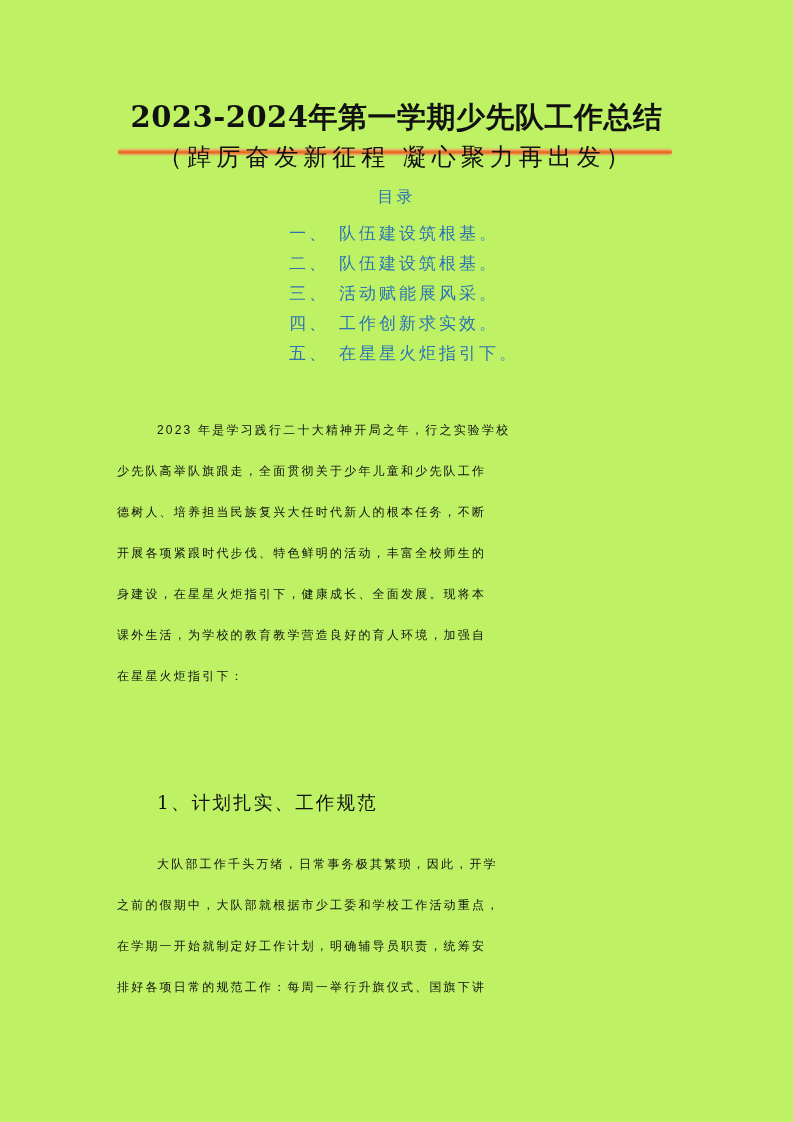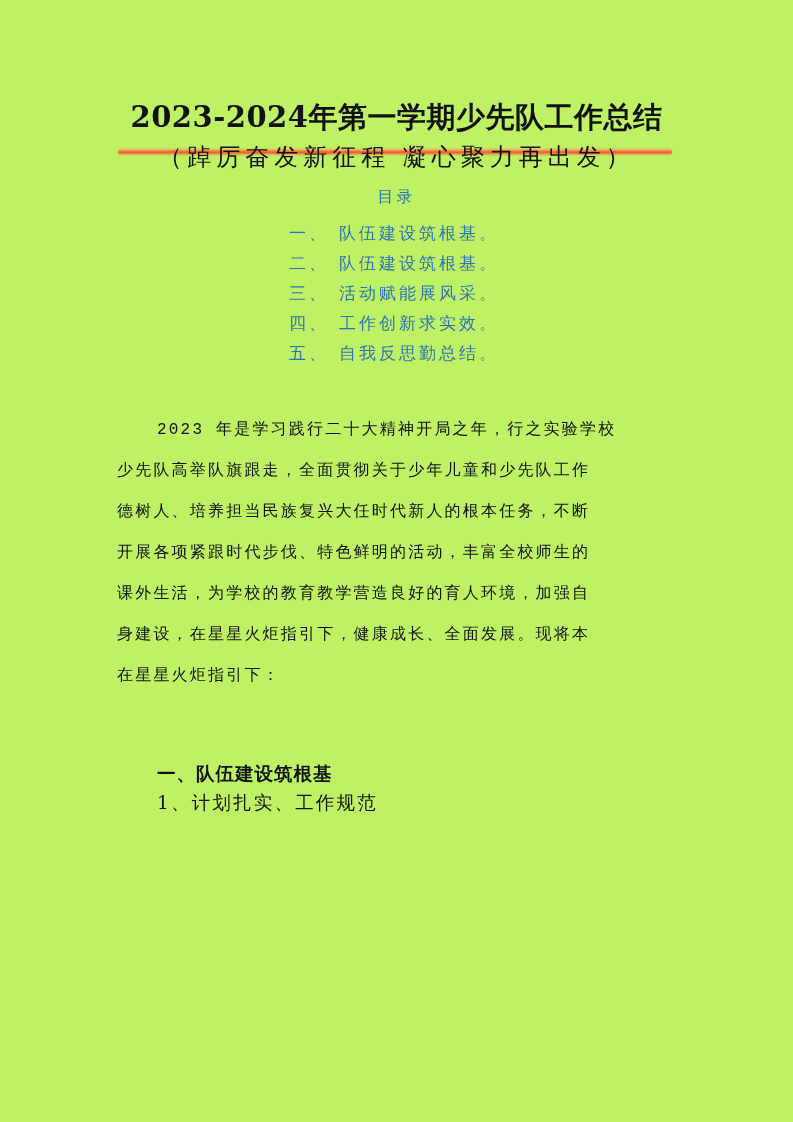--- a/index.html
+++ b/index.html
@@ -79,25 +79,25 @@
       font-size: 17px;
       letter-spacing: 3px;
       color: #2e74b5;
       white-space: nowrap;
     }
     .toc-item .num { margin-right: 10px; }
     .body-text {
       position: absolute;
       left: 117px;
       width: 560px;
-      font-size: 16px;
+      font-size: 12px;
       letter-spacing: 2.2px;
       line-height: 41px;
       color: #111;
-      font-family: Liberation Mono, monospace;
+      font-family: Liberation Sans, sans-serif;
       text-align: justify;
     }
     .para1 { top: 410px; }
     .para1 .line, .para2 .line { display: block; white-space: nowrap; height: 41px; }
     .indent { padding-left: 40px; }
     .section-heading {
       position: absolute;
       left: 157px;
       top: 761px;
       font-size: 18.5px;
@@ -135,32 +135,37 @@
     <li class="toc-item">
       <span class="num">二、</span><span>队伍建设筑根基。</span>
     </li>
     <li class="toc-item">
       <span class="num">三、</span><span>活动赋能展风采。</span>
     </li>
     <li class="toc-item">
       <span class="num">四、</span><span>工作创新求实效。</span>
     </li>
     <li class="toc-item">
-      <span class="num">五、</span><span>自我反思勤总结。</span>
+      <span class="num">五、</span><span>在星星火炬指引下。</span>
     </li>
   </ul>
 
   <div class="body-text para1">
     <span class="line indent">2023 年是学习践行二十大精神开局之年，行之实验学校</span>
     <span class="line">少先队高举队旗跟走，全面贯彻关于少年儿童和少先队工作</span>
     <span class="line">德树人、培养担当民族复兴大任时代新人的根本任务，不断</span>
     <span class="line">开展各项紧跟时代步伐、特色鲜明的活动，丰富全校师生的</span>
+    <span class="line">身建设，在星星火炬指引下，健康成长、全面发展。现将本</span>
     <span class="line">课外生活，为学校的教育教学营造良好的育人环境，加强自</span>
-    <span class="line">身建设，在星星火炬指引下，健康成长、全面发展。现将本</span>
     <span class="line">在星星火炬指引下：</span>
   </div>
 
-  <div class="section-heading">一、队伍建设筑根基</div>
 
   <div class="sub-heading">1、计划扎实、工作规范</div>
 
+  <div class="body-text para2">
+    <span class="line indent">大队部工作千头万绪，日常事务极其繁琐，因此，开学</span>
+    <span class="line">之前的假期中，大队部就根据市少工委和学校工作活动重点，</span>
+    <span class="line">在学期一开始就制定好工作计划，明确辅导员职责，统筹安</span>
+    <span class="line">排好各项日常的规范工作：每周一举行升旗仪式、国旗下讲</span>
+  </div>
 
 </div>
 
 </body></html>

